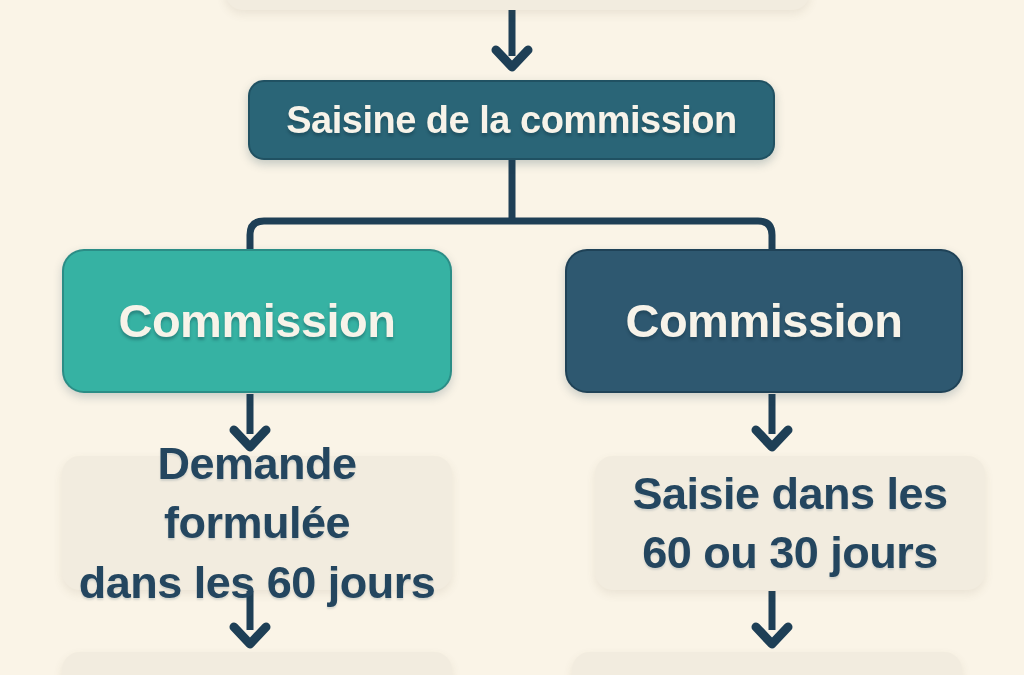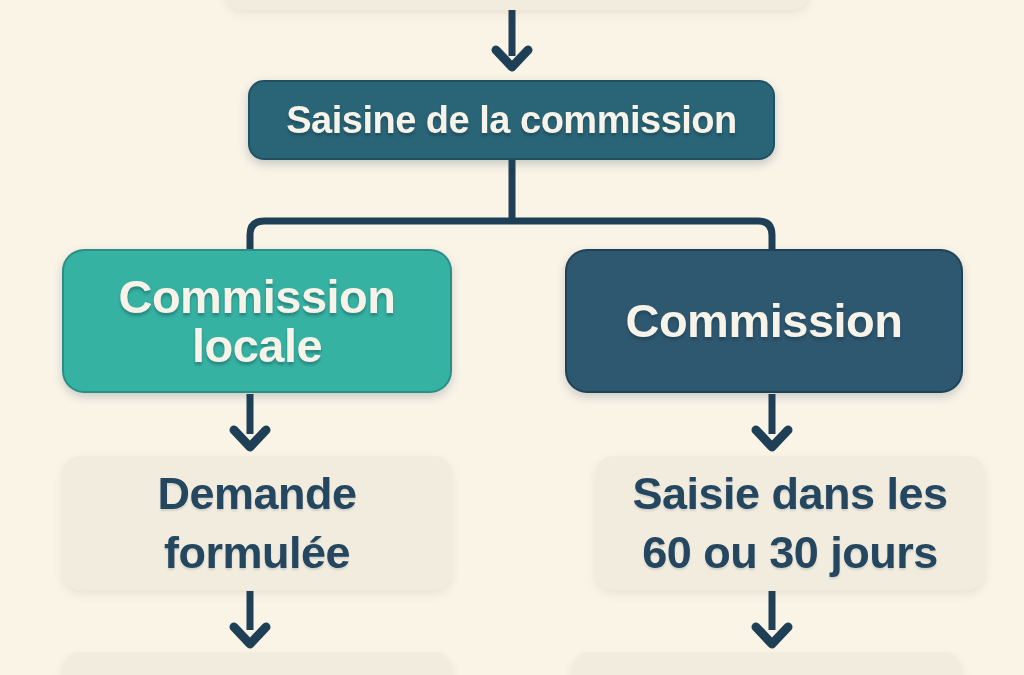--- a/index.html
+++ b/index.html
@@ -99,29 +99,29 @@
   </svg>
 
   <div class="box beige top-partial"></div>
 
   <div class="box saisine-box">
     <span class="label-light saisine-label">Saisine de la commission</span>
   </div>
 
   <div class="box locale-box">
     <span class="label-light commission-label">Commission</span>
-    <span class="label-light commission-label">locale</span>
   </div>
 
   <div class="box nationale-box">
     <span class="label-light commission-label">Commission</span>
   </div>
 
   <div class="box beige deadline-left">
     <span class="label-dark deadline-label">Demande formulée</span>
+    <span class="label-dark deadline-label">dans les 60 jours</span>
   </div>
 
   <div class="box beige deadline-right">
     <span class="label-dark deadline-label">Saisie dans les</span>
     <span class="label-dark deadline-label">60 ou 30 jours</span>
   </div>
 
   <div class="box beige bottom-left"></div>
   <div class="box beige bottom-right"></div>
 

